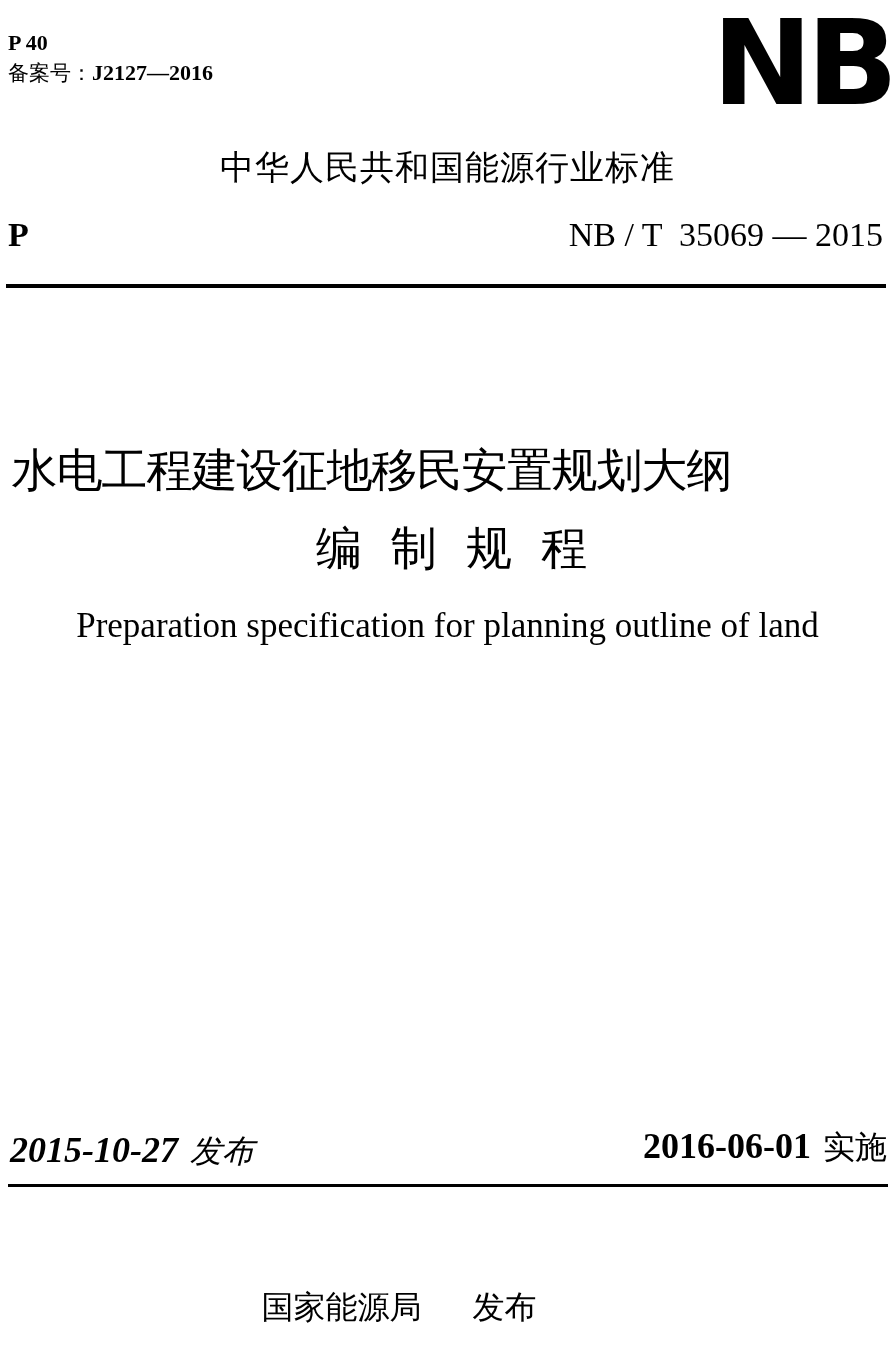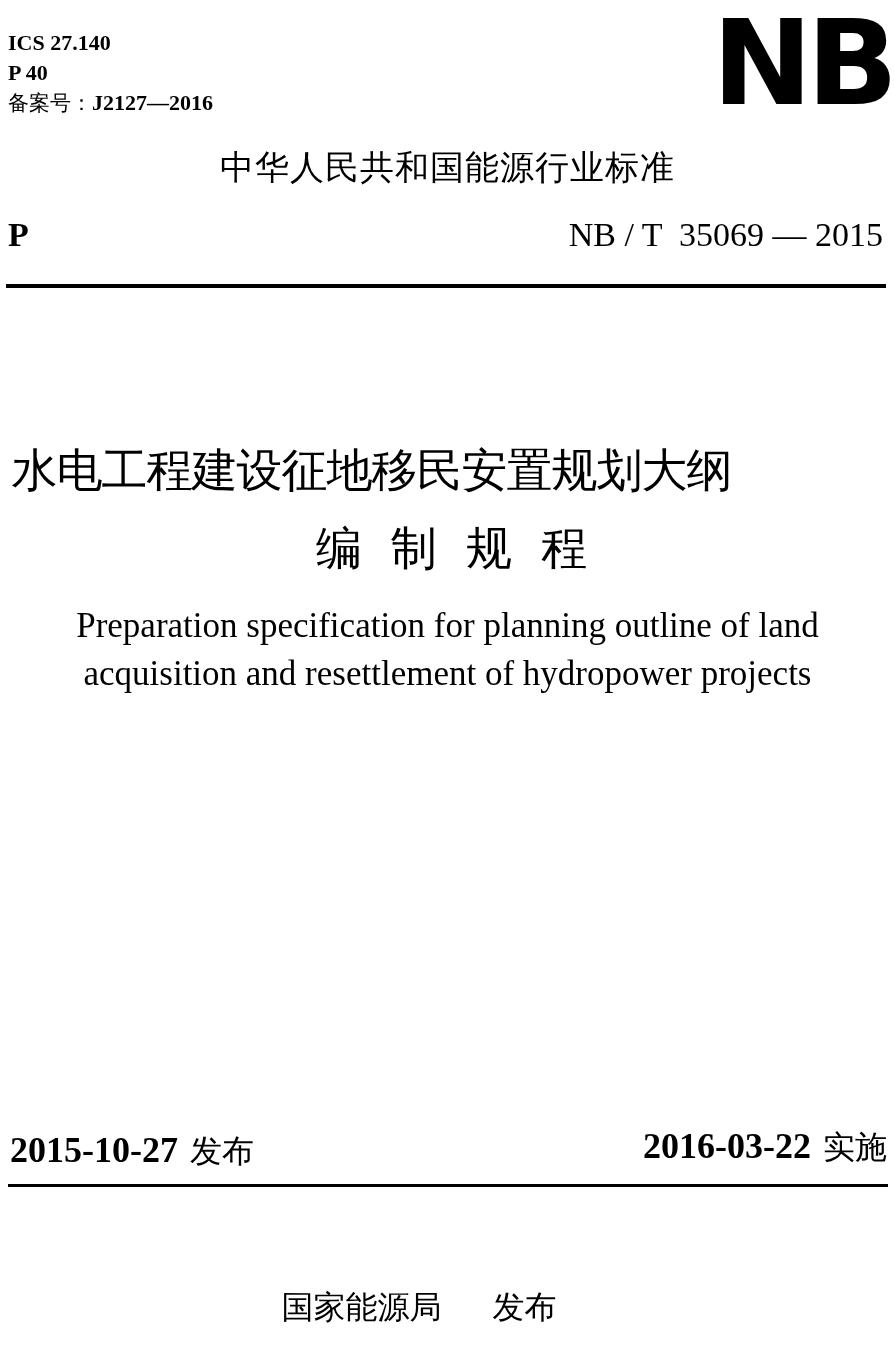--- a/index.html
+++ b/index.html
@@ -108,20 +108,21 @@
       line-height: 48px;
     }
 
     .issue-date {
       left: 10px;
       top: 1126px;
       font-weight: bold;
       font-size: 36px;
       line-height: 48px;
       white-space: nowrap;
+      font-style: italic;
     }
     .effective-date {
       right: 8px;
       top: 1122px;
       font-weight: bold;
       font-size: 36px;
       line-height: 48px;
       white-space: nowrap;
     }
     .date-label {
@@ -141,50 +142,47 @@
 
     .publisher {
       left: 0;
       width: 798px;
       top: 1284px;
       text-align: center;
       font-family: "DejaVu Sans", sans-serif;
       font-size: 32px;
       line-height: 46px;
       white-space: pre;
-      margin-left: 20px;
     }
   </style>
 </head>
 <body>
 
 <div class="abs codes">
-  <span class="line">ICS 27.140</span>
   <span class="line">P 40</span>
   <span class="line"><span class="cjk">备案号：</span><span>J2127—2016</span></span>
 </div>
 
 <div class="abs logo">NB</div>
 
 <div class="abs standard-type">中华人民共和国能源行业标准</div>
 
 <div class="abs category">P</div>
 <div class="abs std-number">NB / T  35069 — 2015</div>
 
 <div class="abs rule-top"></div>
 
 <div class="abs title-cn">水电工程建设征地移民安置规划大纲</div>
 <div class="abs title-cn2">编  制  规  程</div>
 <div class="abs title-en">
   <div>Preparation specification for planning outline of land</div>
-  <div>acquisition and resettlement of hydropower projects</div>
 </div>
 
 <div class="abs issue-date">
   <span>2015-10-27</span><span class="date-label">发布</span>
 </div>
 <div class="abs effective-date">
-  <span>2016-03-22</span><span class="date-label">实施</span>
+  <span>2016-06-01</span><span class="date-label">实施</span>
 </div>
 
 <div class="abs rule-bottom"></div>
 
 <div class="abs publisher"><span>国家能源局</span>     <span>发布</span></div>
 
 </body></html>

